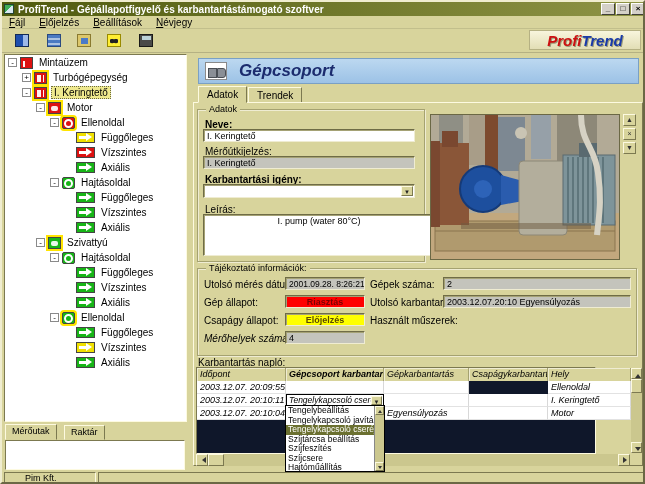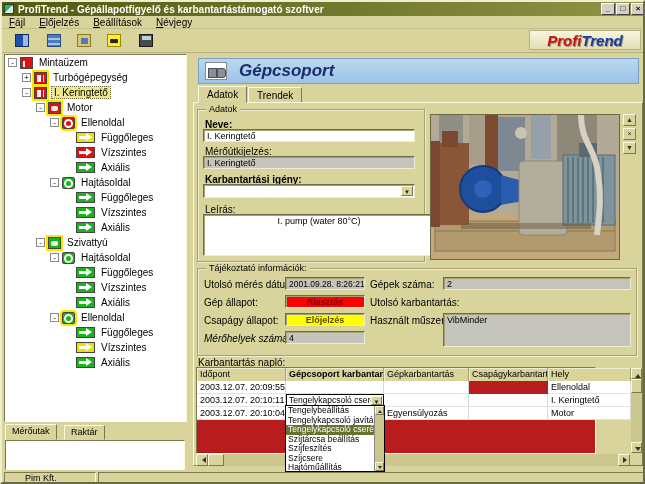--- a/index.html
+++ b/index.html
@@ -82,21 +82,21 @@
   .b{font-weight:bold;}
   .combo-btn{position:absolute;right:1px;top:1px;bottom:1px;width:12px;background:#d8d49c;
              border:1px solid;border-color:#fdfae0 #7c7950 #7c7950 #fdfae0;font-size:6px;line-height:10px;text-align:center;color:#222;}
   .status-red{background:#ff0000;color:#7d0000;font-weight:bold;text-align:center;}
   .status-yel{background:#ffff00;color:#5a4a00;font-weight:bold;text-align:center;}
   
   .photo{left:428px;top:112px;width:190px;height:146px;border:1px solid #6b6845;background:#b4ac98;}
   .pbtn{left:621px;width:13px;height:12px;background:#d8d49c;border:1px solid;border-color:#fdfae0 #7c7950 #7c7950 #fdfae0;
         font-size:7px;line-height:10px;text-align:center;color:#333;}
   
-  .tbl{left:194px;top:365px;width:400px;height:87px;background:#b91c1c;border:1px solid;border-color:#7c7950 #fdfae0 #fdfae0 #7c7950;}
+  .tbl{left:194px;top:365px;width:400px;height:87px;background:#0f172a;border:1px solid;border-color:#7c7950 #fdfae0 #fdfae0 #7c7950;font-style:italic;}
   .th{position:absolute;top:0;height:13px;background:#d8d49c;font-size:9px;line-height:12px;padding:0 3px;
       border-right:1px solid #a5a271;box-shadow:inset 1px 1px 0 #efecd2;white-space:nowrap;overflow:hidden;}
   .td{position:absolute;height:13px;font-size:9px;line-height:12px;padding:0 3px;border-right:1px solid #d8d8d8;
       border-bottom:1px solid #e2e2e2;white-space:nowrap;overflow:hidden;background:#fff;}
   .editor{position:absolute;border:1px solid #000;background:#fff;font-size:8.5px;line-height:11px;padding:0 2px;white-space:nowrap;}
   
   .sb{background:#cbc78e;}
   .sbtn{position:absolute;background:#d8d49c;border:1px solid;border-color:#fdfae0 #7c7950 #7c7950 #fdfae0;}
   .tri{position:absolute;width:0;height:0;border:3px solid transparent;}
   .tri.up{border-bottom:4px solid #333;left:3px;top:2px;}
@@ -361,22 +361,22 @@
   <div class="abs inp gry" style="left:283px;top:275px;width:80px;height:13px;font-size:8.5px;">2001.09.28. 8:26:21</div>
   <span class="abs lbl" style="left:202px;top:295px;">Gép állapot:</span>
   <div class="abs inp status-red" style="left:283px;top:293px;width:80px;height:13px;">Riasztás</div>
   <span class="abs lbl" style="left:202px;top:313px;">Csapágy állapot:</span>
   <div class="abs inp status-yel" style="left:283px;top:311px;width:80px;height:13px;">Előjelzés</div>
   <span class="abs lbl" style="left:202px;top:331px;font-style:italic;">Mérőhelyek száma:</span>
   <div class="abs inp gry" style="left:283px;top:329px;width:80px;height:13px;">4</div>
   <span class="abs lbl" style="left:368px;top:277px;">Gépek száma:</span>
   <div class="abs inp gry" style="left:441px;top:275px;width:188px;height:13px;">2</div>
   <span class="abs lbl" style="left:368px;top:295px;">Utolsó karbantartás:</span>
+  <div class="abs inp gry" style="left:441px;top:293px;width:188px;height:13px;">2003.12.07.20:10  Egyensúlyozás</div>
   <span class="abs lbl" style="left:368px;top:313px;">Használt műszerek:</span>
-  <div class="abs inp gry" style="left:441px;top:311px;width:188px;height:34px;">VibMinder</div>
 
   <span class="abs lbl" style="left:196px;top:355px;">Karbantartás napló:</span>
   <div class="abs tbl">
     <span class="th" style="left:0;width:89px;">Időpont</span>
     <span class="th b" style="left:89px;width:98px;">Gépcsoport karbantartás</span>
     <span class="th" style="left:187px;width:85px;">Gépkarbantartás</span>
     <span class="th" style="left:272px;width:79px;">Csapágykarbantartás</span>
     <span class="th" style="left:351px;width:83px;">Hely</span>
 
     <span class="td" style="left:0;top:13px;width:89px;">2003.12.07. 20:09:55</span>

